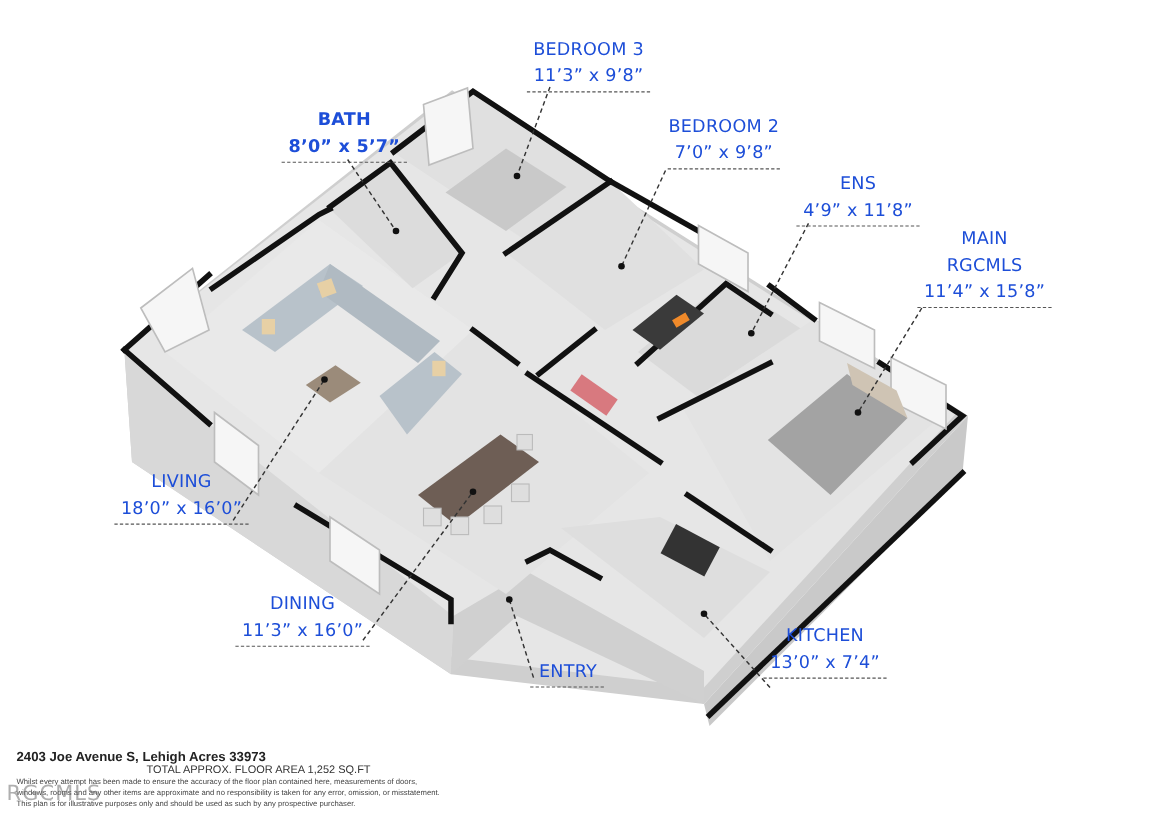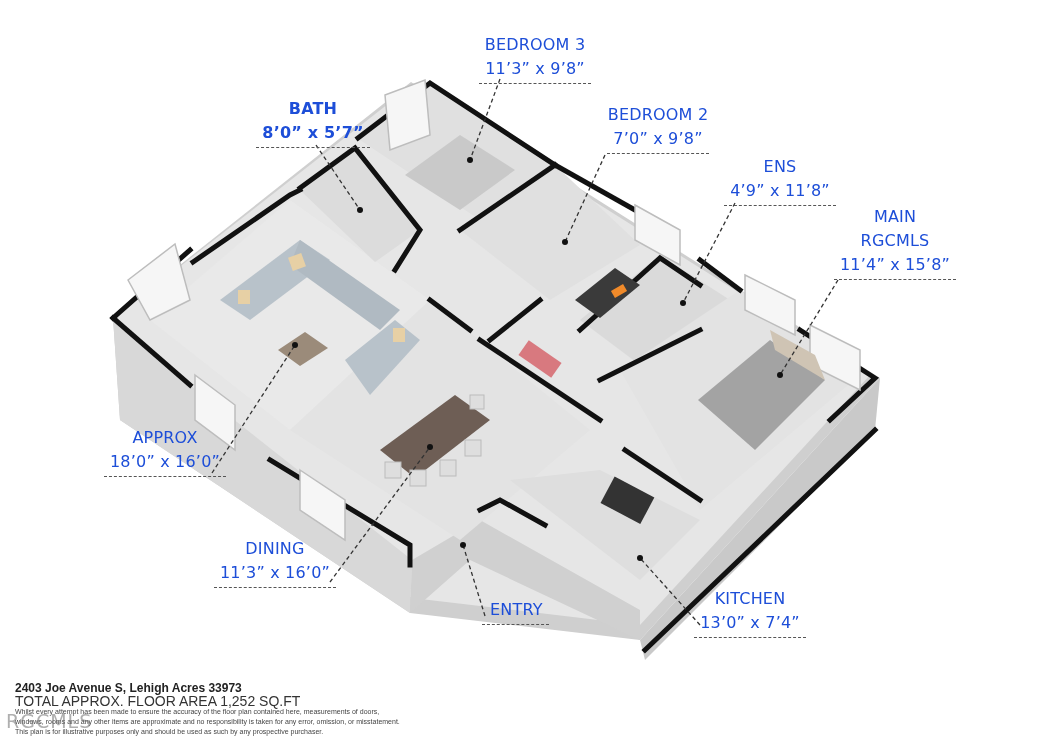--- a/index.html
+++ b/index.html
@@ -2,21 +2,21 @@
 <html><head>
 <meta charset="utf-8">
 <style>
   html, body { margin:0; padding:0; }
   body { width:1054px; height:745px; background:#ffffff; position:relative; overflow:hidden; font-family:"Liberation Sans", sans-serif; color:#1a1a1a; }
   #plan { position:absolute; left:0; top:0; width:1054px; height:745px; }
   .label { position:absolute; text-align:center; font-family:"DejaVu Sans", sans-serif; font-size:16px; line-height:24px; color:#1d4ed8; letter-spacing:0.2px; }
   .label .dim { border-bottom:1.5px dashed #555; padding:0 6px 2px; display:inline-block; }
   .footer { position:absolute; left:15px; top:681px; width:440px; }
   .footer .addr { font-size:12px; font-weight:bold; color:#222; line-height:14px; }
-  .footer .area { font-size:14px; color:#333; line-height:12px; }
+  .footer .area { font-size:10px; color:#333; line-height:12px;text-align:center; }
   .footer .disc { font-size:7px; color:#444; line-height:10px; }
   .watermark { position:absolute; left:6px; top:710px; font-size:19px; color:rgba(110,110,110,0.55); letter-spacing:1px; font-family:"DejaVu Sans", sans-serif; }
 </style>
 </head>
 <body>
 
 <svg id="plan" viewBox="0 0 1054 745" xmlns="http://www.w3.org/2000/svg">
 
   <polygon points="113,318 411,82 880,378 640,640 410,613 120,420" fill="#cfcfcf"></polygon>
   <polygon points="118,315 411,86 870,375 640,625 412,598 125,410" fill="#e6e6e6"></polygon>
@@ -134,31 +134,31 @@
 <div class="label" style="left:720px; top:155px; width:120px;">
   <div>ENS</div>
   <div><span class="dim">4’9” x 11’8”</span></div>
 </div>
 <div class="label" style="left:830px; top:205px; width:130px;">
   <div>MAIN</div>
   <div>RGCMLS</div>
   <div><span class="dim">11’4” x 15’8”</span></div>
 </div>
 <div class="label" style="left:100px; top:426px; width:130px;">
-  <div>APPROX</div>
+  <div>LIVING</div>
   <div><span class="dim">18’0” x 16’0”</span></div>
 </div>
 <div class="label" style="left:210px; top:537px; width:130px;">
   <div>DINING</div>
   <div><span class="dim">11’3” x 16’0”</span></div>
 </div>
 <div class="label" style="left:482px; top:598px; width:80px; text-align:left;">
   <span class="dim" style="padding-left:8px;">ENTRY</span>
 </div>
-<div class="label" style="left:685px; top:587px; width:130px;">
+<div class="label" style="left:685px; top:566px; width:130px;">
   <div>KITCHEN</div>
   <div><span class="dim">13’0” x 7’4”</span></div>
 </div>
 
 <div class="footer">
   <div class="addr">2403 Joe Avenue S, Lehigh Acres 33973</div>
   <div class="area">TOTAL APPROX. FLOOR AREA 1,252 SQ.FT</div>
   <div class="disc">Whilst every attempt has been made to ensure the accuracy of the floor plan contained here, measurements of doors,</div>
   <div class="disc">windows, rooms and any other items are approximate and no responsibility is taken for any error, omission, or misstatement.</div>
   <div class="disc">This plan is for illustrative purposes only and should be used as such by any prospective purchaser.</div>

